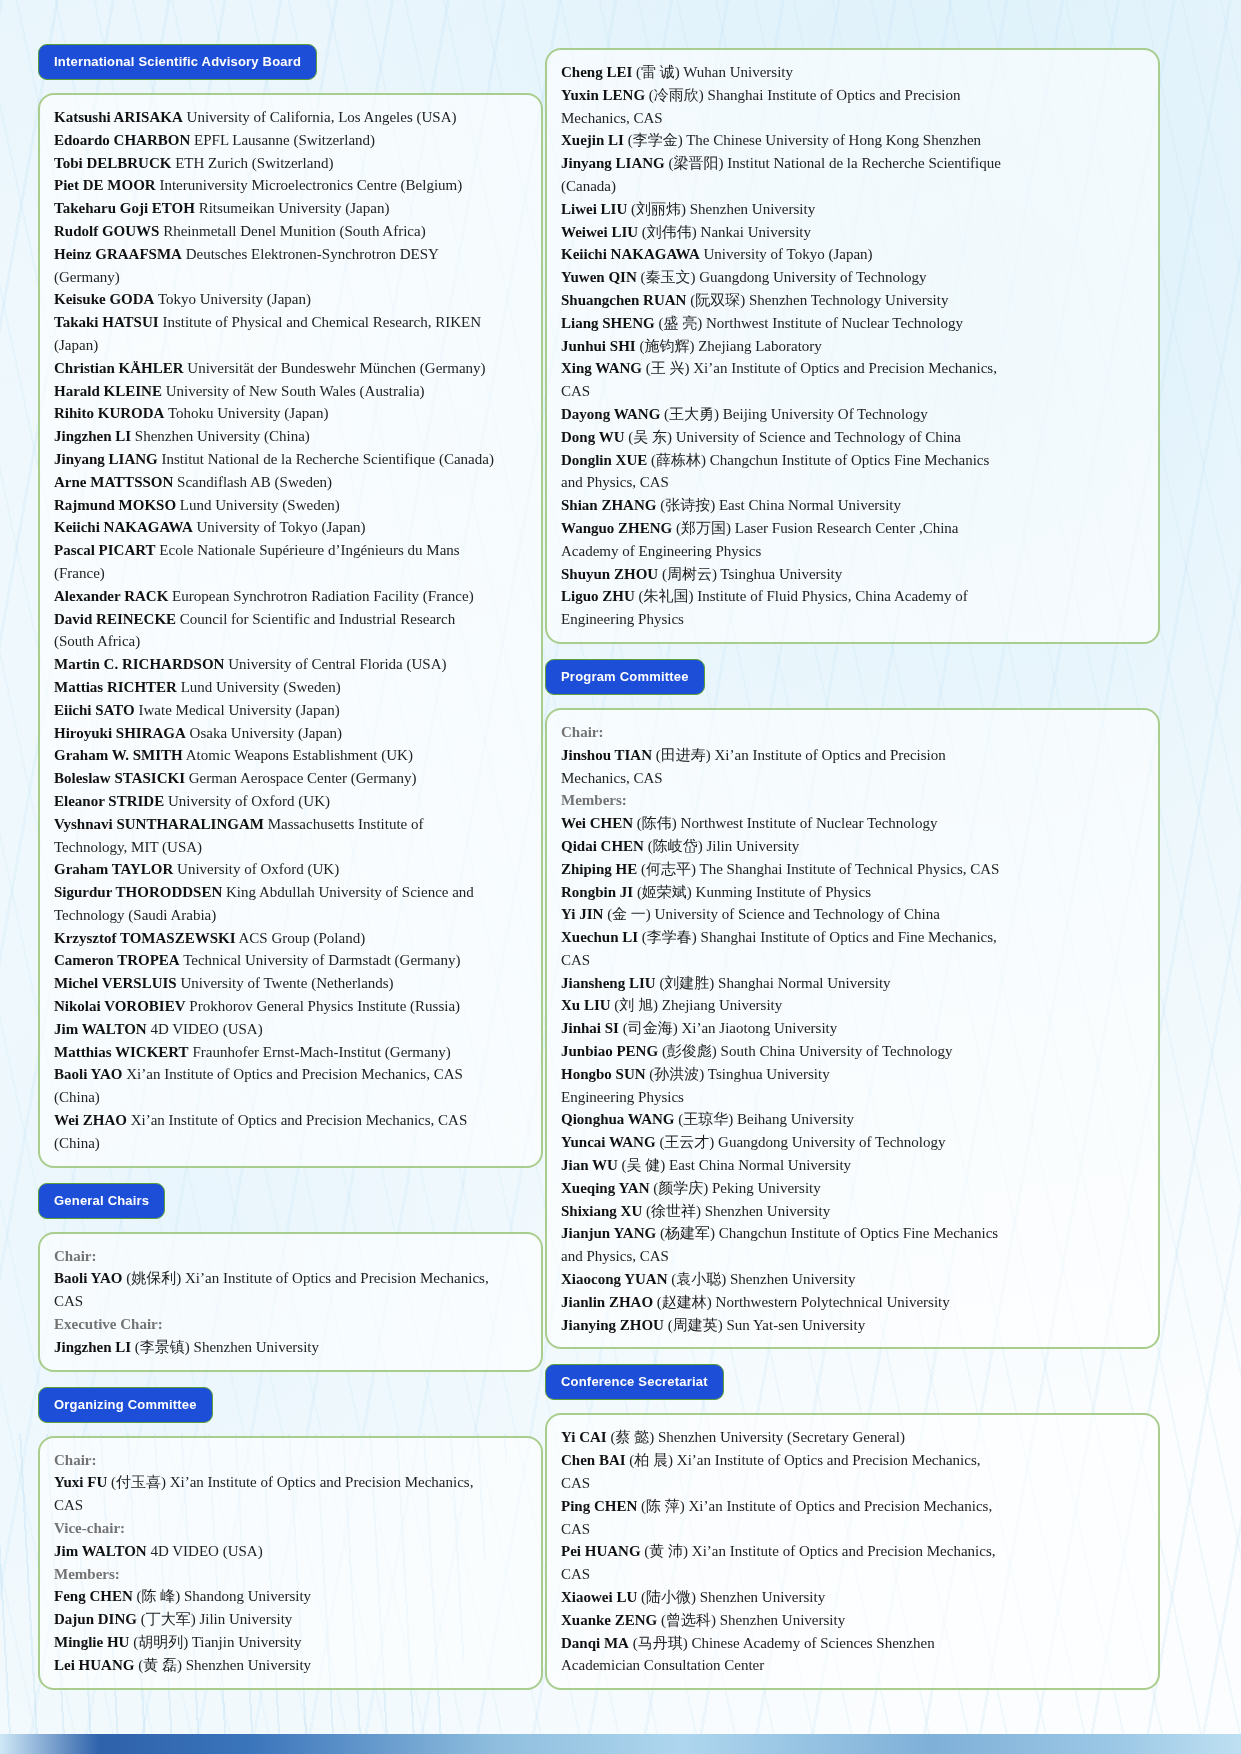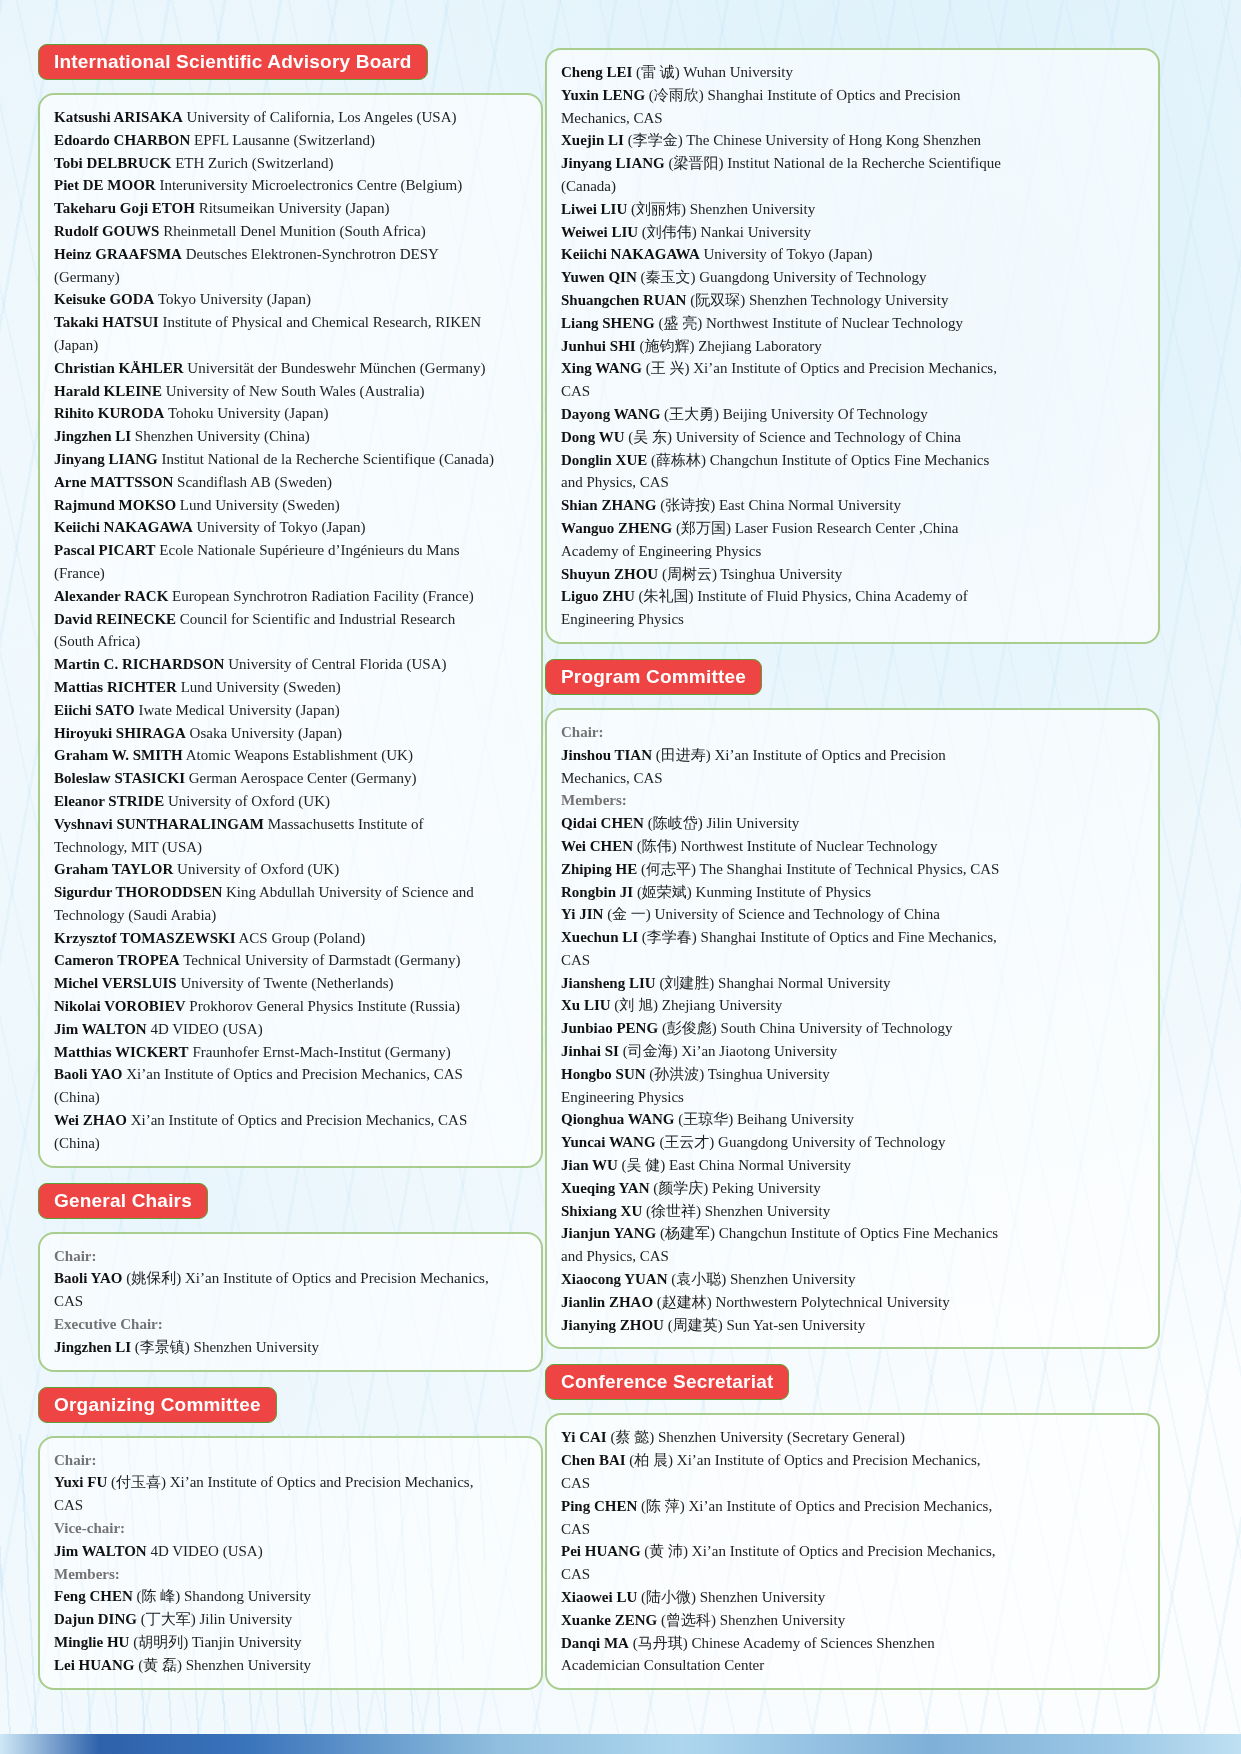--- a/index.html
+++ b/index.html
@@ -11,22 +11,22 @@
       radial-gradient(ellipse at 15% 70%, rgba(210,236,250,0.45), transparent 55%),
       repeating-linear-gradient(100deg, rgba(150,205,235,0.13) 0 3px, transparent 3px 55px),
       repeating-linear-gradient(78deg, rgba(150,205,235,0.10) 0 2px, transparent 2px 38px),
       linear-gradient(160deg, rgba(215,238,250,0.5), transparent 45%);}
   .fan{position:absolute;bottom:20px;left:-40px;width:520px;height:300px;pointer-events:none;
     background:repeating-linear-gradient(75deg, rgba(140,200,235,0.18) 0 2px, transparent 2px 26px);
     transform:skewX(-12deg);}
   .col{position:absolute;}
   .col-left{left:38px;top:44px;width:505px;}
   .col-right{left:545px;top:48px;width:615px;}
-  .pill{display:inline-block;background:#ef4444;color:#ffffff;
-    font-family:"Liberation Sans","DejaVu Sans",sans-serif;font-weight:700;font-size:19px;
+  .pill{display:inline-block;background:#1d4ed8;color:#ffffff;
+    font-family:"Liberation Sans","DejaVu Sans",sans-serif;font-weight:700;font-size:13px;
     line-height:23px;padding:5px 15px 6px 15px;border-radius:9px;margin:0 8px 13px 0;
     border:1px solid #5da135;letter-spacing:0.2px;}
   .box{background:rgba(255,255,255,0.58);border:2px solid #a9cd8c;border-radius:16px;
     padding:11px 14px;margin:0 0 15px 0;}
   .line{margin:0;font-size:15px;line-height:22.8px;color:#1e1e1e;}
   .lbl{color:#737373;font-weight:700;}
   .nm{font-weight:700;color:#111;}
   .af{color:#222;}
   .bottom-bar{position:absolute;left:0;bottom:0;width:1241px;height:20px;
     background:linear-gradient(90deg,#cfe8f6 0%,#2e62ab 8%,#3a74bb 20%,#8fbede 40%,
@@ -423,30 +423,30 @@
           <p class="line"><b class="nm">Jinshou TIAN</b> <span class="af">(田进寿) Xi’an Institute of Optics and Precision</span></p>
           <p class="line af">Mechanics, CAS</p>
         </div>
 
         <div>
           <p class="line"><span class="lbl">Members:</span> </p>
 
         </div>
 
         <div>
+          <p class="line"><b class="nm">Wei CHEN</b> <span class="af">(陈伟) Northwest Institute of Nuclear Technology</span></p>
+
+        </div>
+
+        <div>
           <p class="line"><b class="nm">Qidai CHEN</b> <span class="af">(陈岐岱) Jilin University</span></p>
 
         </div>
 
         <div>
-          <p class="line"><b class="nm">Wei CHEN</b> <span class="af">(陈伟) Northwest Institute of Nuclear Technology</span></p>
-
-        </div>
-
-        <div>
           <p class="line"><b class="nm">Zhiping HE</b> <span class="af">(何志平) The Shanghai Institute of Technical Physics, CAS</span></p>
 
         </div>
 
         <div>
           <p class="line"><b class="nm">Rongbin JI</b> <span class="af">(姬荣斌)  Kunming Institute of Physics</span></p>
 
         </div>
 
         <div>
@@ -463,26 +463,26 @@
           <p class="line"><b class="nm">Jiansheng LIU</b> <span class="af">(刘建胜) Shanghai Normal University</span></p>
 
         </div>
 
         <div>
           <p class="line"><b class="nm">Xu LIU</b> <span class="af">(刘  旭)  Zhejiang University</span></p>
 
         </div>
 
         <div>
+          <p class="line"><b class="nm">Jinhai SI</b> <span class="af">(司金海) Xi’an Jiaotong University</span></p>
+
+        </div>
+
+        <div>
           <p class="line"><b class="nm">Junbiao PENG</b> <span class="af">(彭俊彪) South China University of Technology</span></p>
-
-        </div>
-
-        <div>
-          <p class="line"><b class="nm">Jinhai SI</b> <span class="af">(司金海) Xi’an Jiaotong University</span></p>
 
         </div>
 
         <div>
           <p class="line"><b class="nm">Hongbo SUN</b> <span class="af">(孙洪波)  Tsinghua University</span></p>
 
         </div>
 
         <div>
           <p class="line af">Engineering Physics</p>

